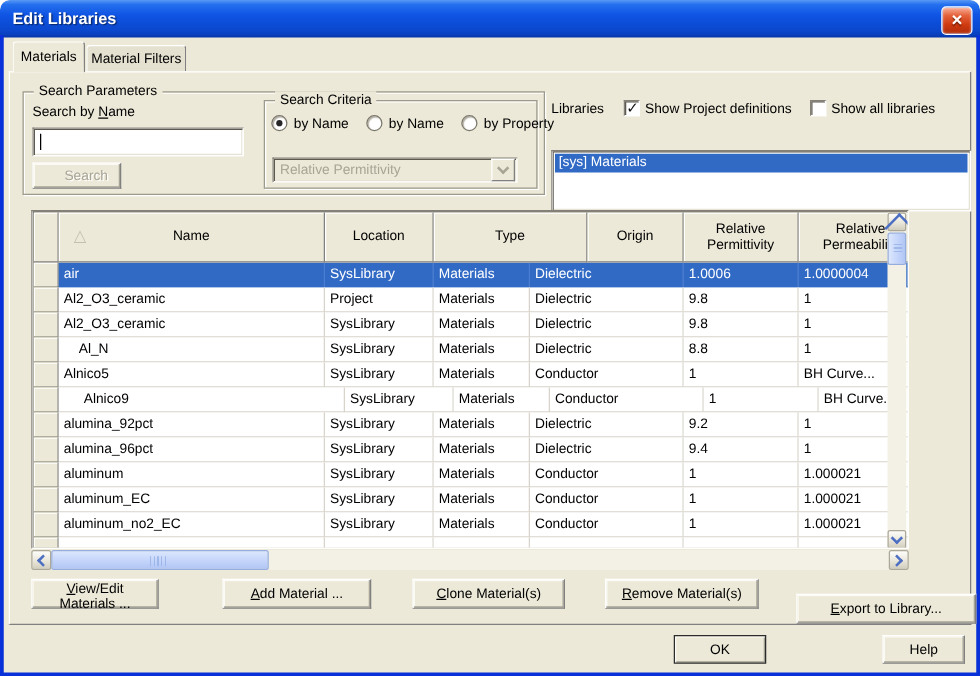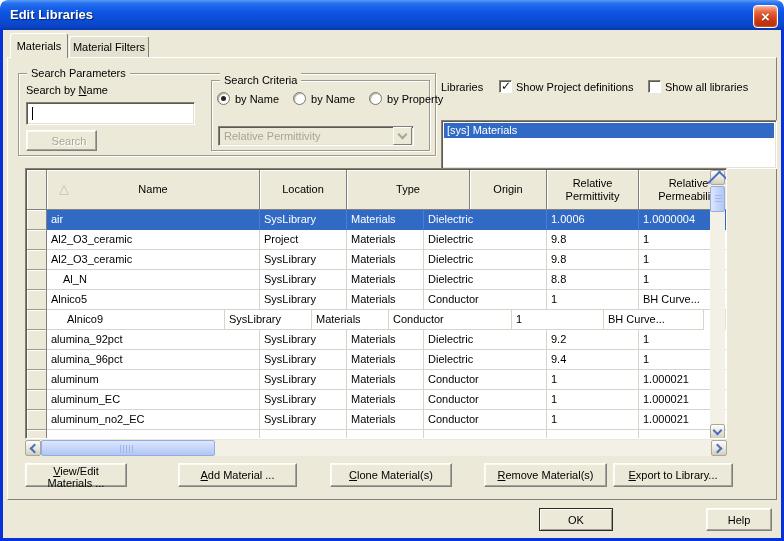--- a/index.html
+++ b/index.html
@@ -251,21 +251,21 @@
           <div class="rh"></div>
           <div class="td" style="width: 213px;">Alnico5</div>
           <div class="td" style="width: 87px;">SysLibrary</div>
           <div class="td" style="width: 77px;">Materials</div>
           <div class="td" style="width: 123px;">Conductor</div>
           <div class="td" style="width: 92px;">1</div>
           <div class="td" style="width: 100px;">BH Curve...</div>
         </div>
         <div class="tr">
           <div class="rh"></div>
-          <div class="td" style="width: 178px; padding-left: 20px;">Alnico9</div>
+          <div class="td" style="width: 229px; padding-left: 20px;">Alnico9</div>
           <div class="td" style="width: 87px;">SysLibrary</div>
           <div class="td" style="width: 77px;">Materials</div>
           <div class="td" style="width: 123px;">Conductor</div>
           <div class="td" style="width: 92px;">1</div>
           <div class="td" style="width: 100px;">BH Curve...</div>
         </div>
         <div class="tr">
           <div class="rh"></div>
           <div class="td" style="width: 213px;">alumina_92pct</div>
           <div class="td" style="width: 87px;">SysLibrary</div>
@@ -340,19 +340,19 @@
     <div class="sbtn rt">
         <span class="cv right"></span>
       </div>
   </div>
 
   <div id="actionRow">
       <button class="btn act" style="left: 25px; width: 102px;"><u>V</u>iew/Edit Materials ...</button>
       <button class="btn act" style="left: 178px; width: 119px;"><u>A</u>dd Material ...</button>
       <button class="btn act" style="left: 330px; width: 122px;"><u>C</u>lone Material(s)</button>
       <button class="btn act" style="left: 484px; width: 123px;"><u>R</u>emove Material(s)</button>
-      <button class="btn act" style="left: 613px; width: 120px;"><u>E</u>xport to Library...</button>
+      <button class="btn act" style="left: 637px; width: 144px; margin-top: 12px;"><u>E</u>xport to Library...</button>
     </div>
 
   <button class="btn default foot" style="left:539px;width:74px;">OK</button>
   <button class="btn foot" style="left:628px;width:86px;margin-top:40px;">Cancel</button>
   <button class="btn foot" style="left:706px;width:66px;">Help</button>
 </div>
 
 </body></html>

